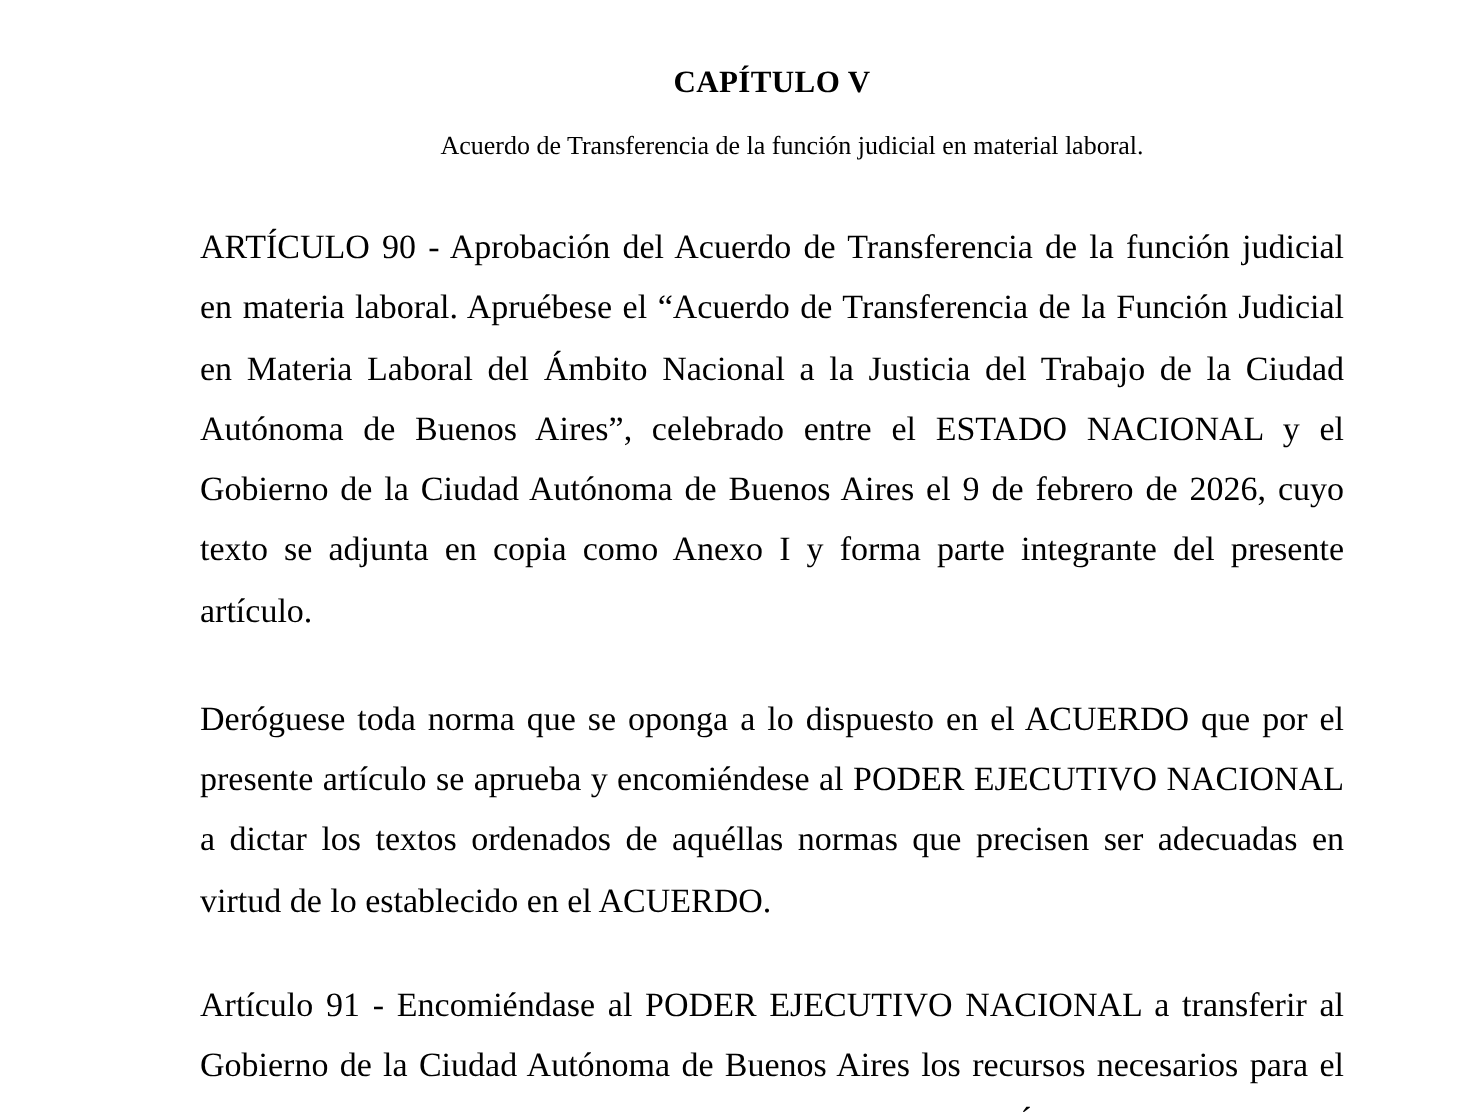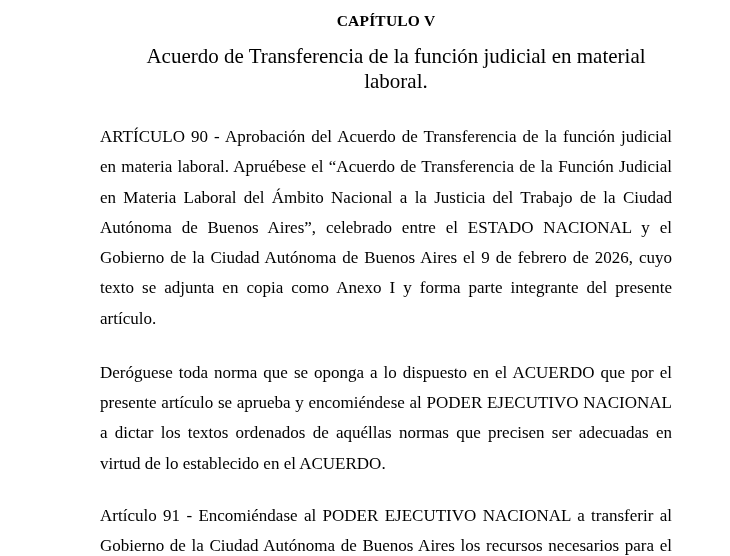--- a/index.html
+++ b/index.html
@@ -13,31 +13,32 @@
     overflow: hidden;
     font-family: "Liberation Serif", "DejaVu Serif", serif;
     color: #000000;
   }
   .page {
     width: 730px;
     height: 421px;
     box-sizing: border-box;
     padding: 8px 58px 16px 100px;
     position: relative;
+    margin-top: 21px;
   }
   .chapter-title {
     text-align: center;
     font-size: 15.5px;
     letter-spacing: 0.2px;
     margin: 0 0 2px 0;
     padding-top: 4px;
   }
   .chapter-subtitle {
     text-align: center;
-    font-size: 21px;
+    font-size: 13px;
     margin: 14px 0 0 0;
     padding-left: 20px;
   }
   .body-block {
     font-size: 17px;
     line-height: 1.78;
     text-align: justify;
     margin: 0;
   }
   .gap-large { height: 28px; }

